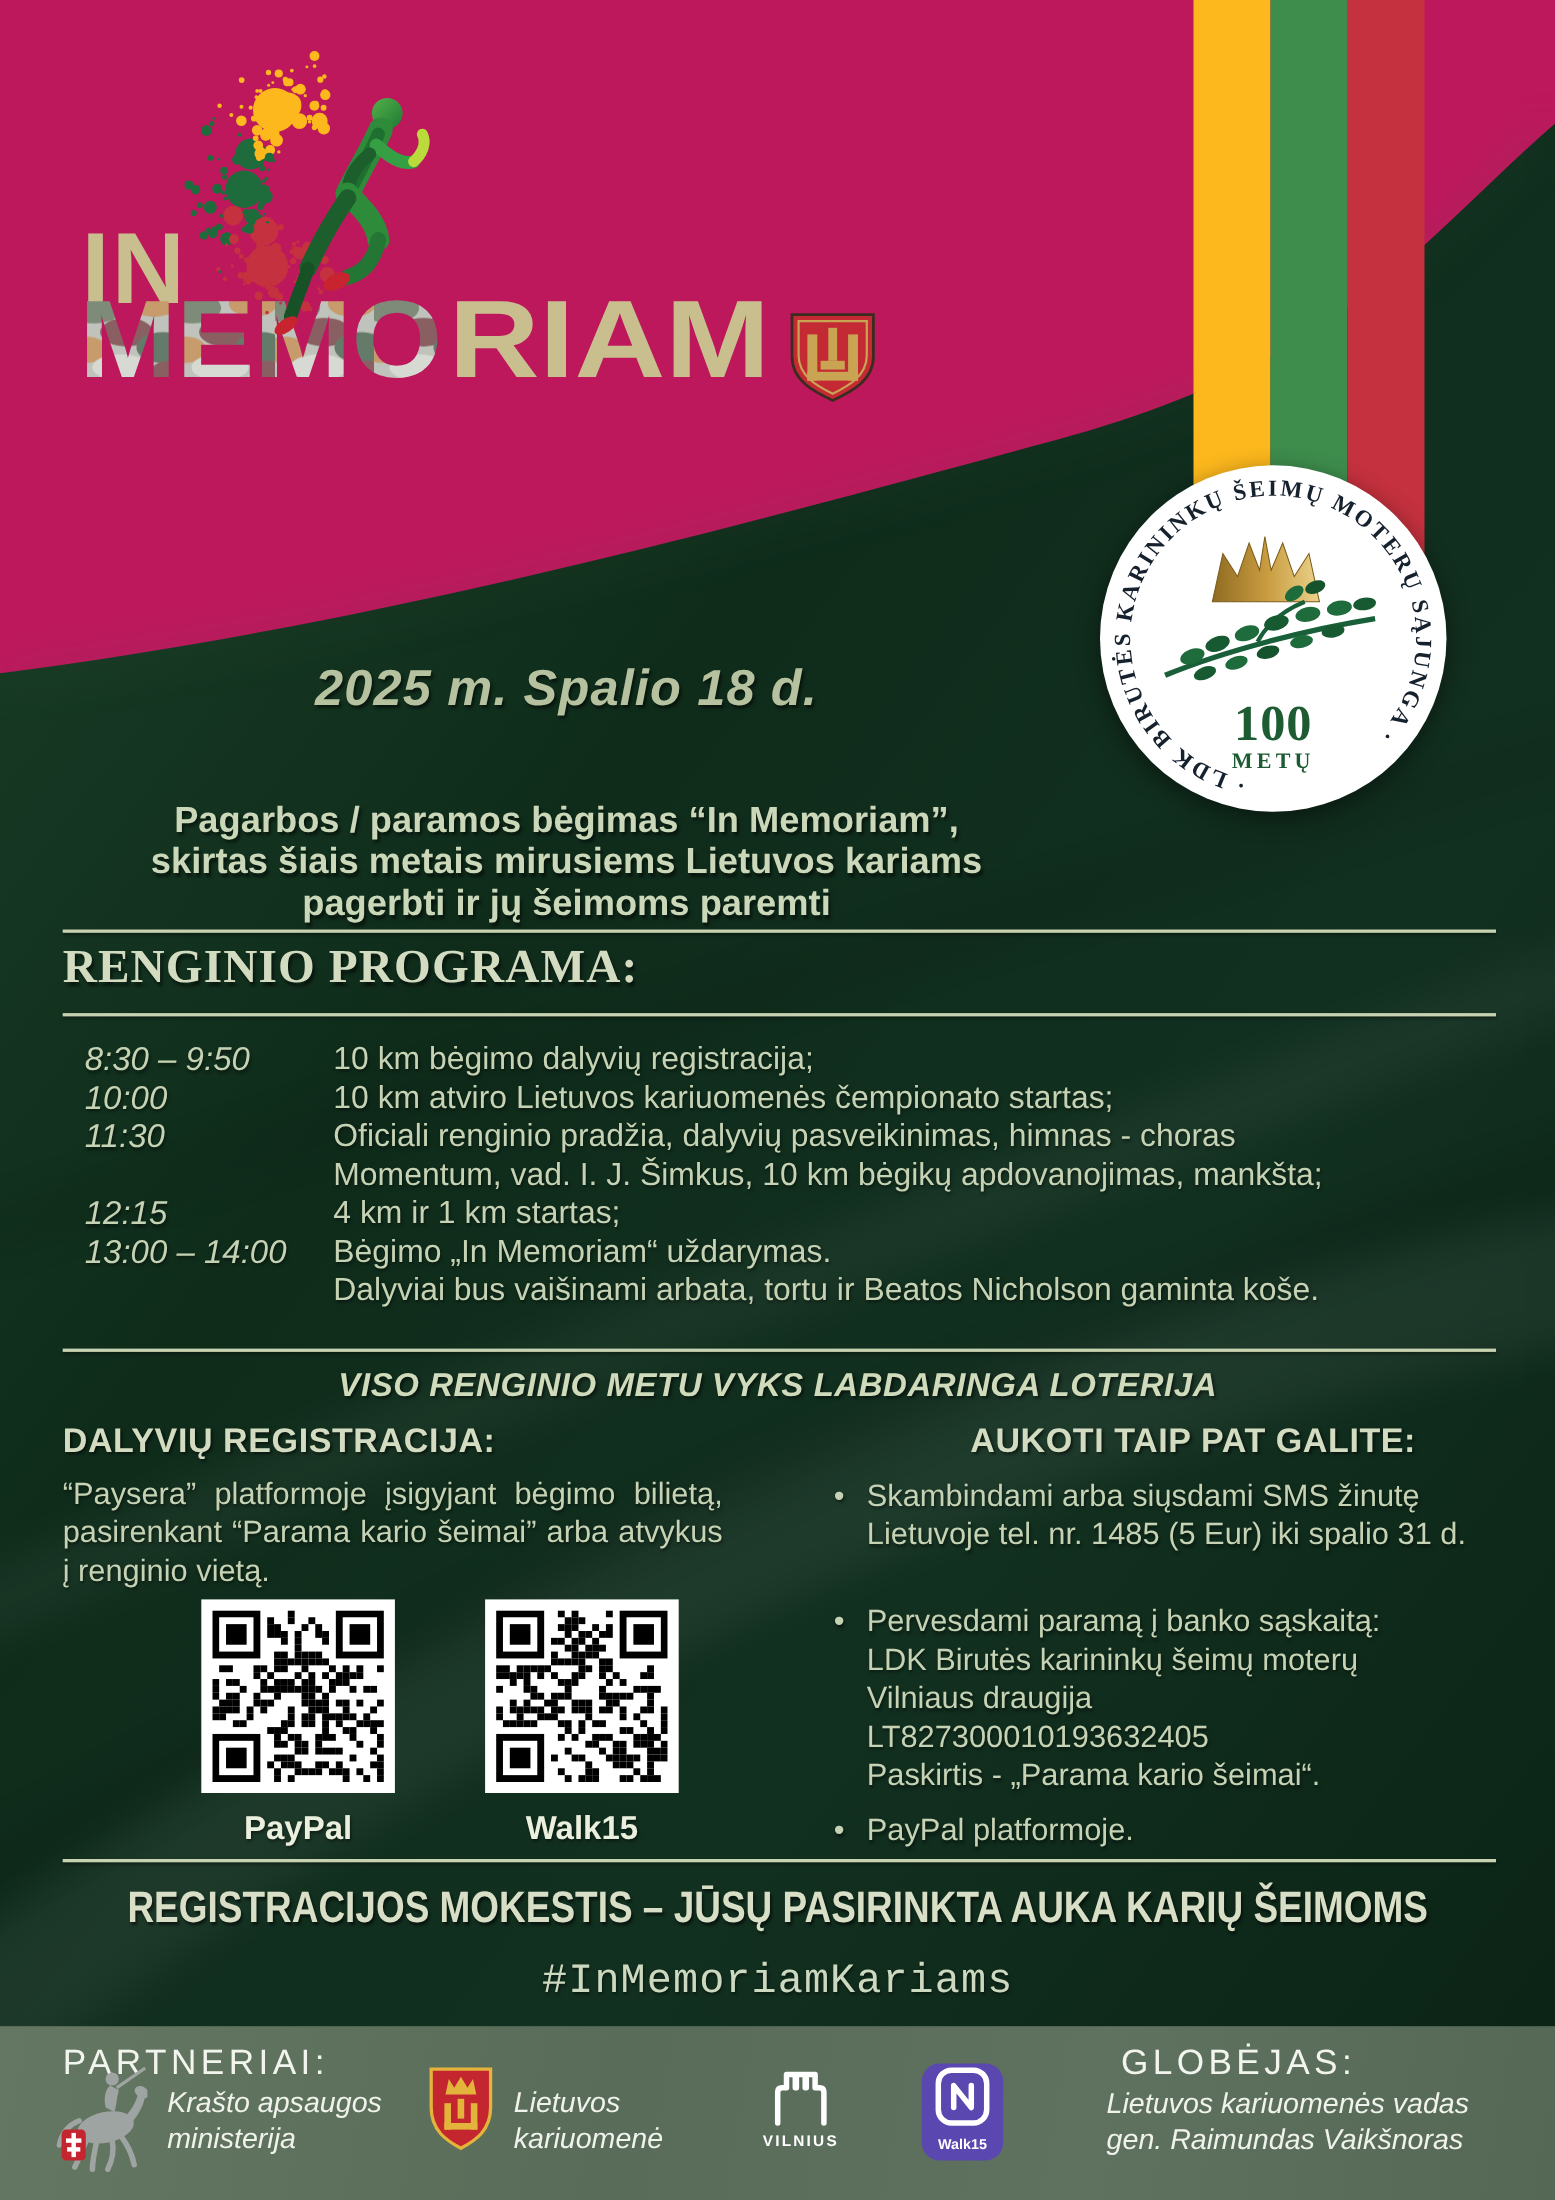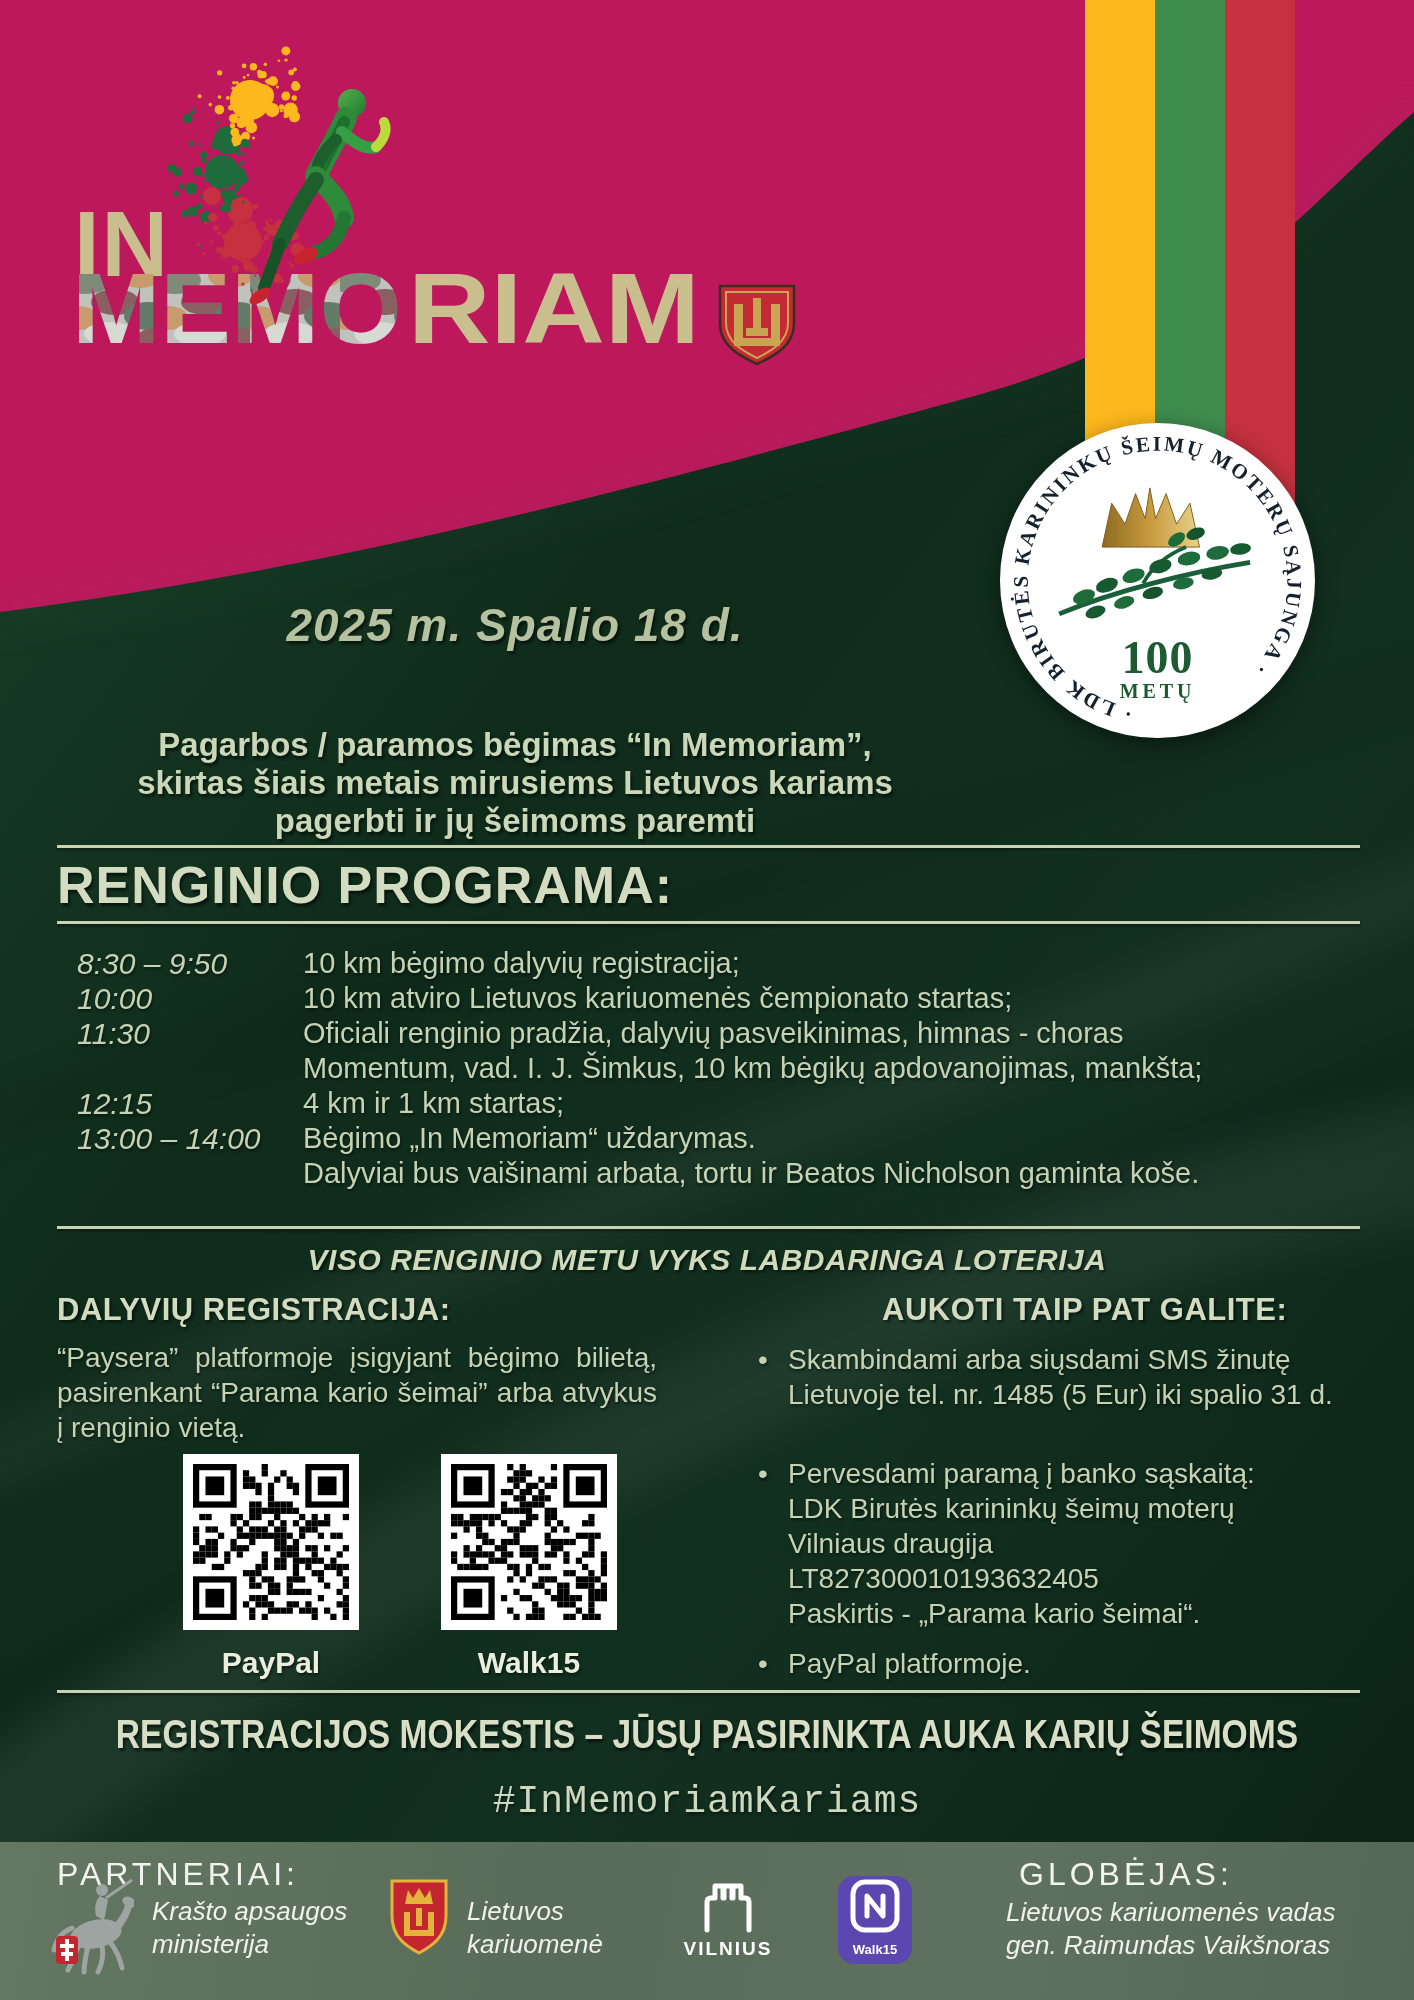--- a/index.html
+++ b/index.html
@@ -23,22 +23,22 @@
   #badge{position:absolute;left:1000px;top:423px;width:315px;height:315px;z-index:6;
          background:#fff;border-radius:50%;box-shadow:0 6px 22px rgba(0,0,0,.45);}
   #date{position:absolute;left:0;top:598px;width:1030px;text-align:center;z-index:5;
         font-size:46px;font-style:italic;font-weight:700;letter-spacing:1px;color:#B6C1A0;
         text-shadow:2px 3px 3px rgba(0,0,0,.55);}
   #subtitle{position:absolute;left:0;top:726px;width:1030px;text-align:center;z-index:5;
         font-size:33px;font-weight:700;line-height:38px;color:#CBD7B9;white-space:pre-line;
         text-shadow:2px 3px 3px rgba(0,0,0,.55);}
   .divider{position:absolute;left:57px;width:1303px;height:3px;background:#C7D2B0;z-index:5;
         box-shadow:0 2px 3px rgba(0,0,0,.4);}
-  #prog-head{position:absolute;left:57px;top:855px;z-index:5;font-size:52px;font-weight:700;
-        letter-spacing:1px;color:#D3DBC0;text-shadow:2px 3px 3px rgba(0,0,0,.55);}
+  #prog-head{position:absolute;left:57px;top:855px;z-index:5;font-size:43px;font-weight:700;
+        letter-spacing:1px;color:#D3DBC0;text-shadow:2px 3px 3px rgba(0,0,0,.55);font-family:Liberation Serif, serif;}
   #program{position:absolute;left:57px;top:946px;width:1306px;z-index:5;}
   .prog-row{display:flex;align-items:flex-start;}
   .prog-time{flex:0 0 226px;font-size:30px;font-style:italic;color:#C6D2B4;line-height:35px;
         text-shadow:1px 2px 3px rgba(0,0,0,.5);margin-left:20px;}
   .prog-desc{width:960px;font-size:29px;color:#C6D2B4;line-height:35px;white-space:pre-line;
         text-shadow:1px 2px 3px rgba(0,0,0,.5);}
   #lottery{position:absolute;left:0;top:1243px;width:1414px;text-align:center;z-index:5;
         font-size:30px;font-style:italic;font-weight:700;letter-spacing:.5px;color:#CFDBBB;
         text-shadow:2px 2px 3px rgba(0,0,0,.55);}
   .colhead{position:absolute;top:1292px;z-index:5;font-size:31px;font-weight:700;color:#D3DBC0;
@@ -74,21 +74,21 @@
   .f-head{position:absolute;font-size:32px;letter-spacing:4px;color:#F2F5EE;font-weight:400;}
   #partners-head{left:57px;top:14px;}
   #patron-head{left:1019px;top:14px;}
   .f-label{position:absolute;font-size:26px;font-style:italic;line-height:33px;color:#F0F3EC;
         white-space:pre-line;}
   #vytis{position:absolute;left:50px;top:34px;}
   #flabel1{left:152px;top:53px;}
   #army-shield{position:absolute;left:388px;top:36px;}
   #flabel2{left:467px;top:53px;}
   #vilnius-blk{position:absolute;left:680px;top:30px;width:96px;text-align:center;}
-  #vilnius-cap{font-size:19px;font-weight:700;letter-spacing:2px;color:#fff;margin-top:4px;}
+  #vilnius-cap{font-size:14px;font-weight:700;letter-spacing:2px;color:#fff;margin-top:4px;}
   #walk15-tile{position:absolute;left:838px;top:34px;width:74px;height:88px;border-radius:16px;
         background:var(--walk15-purple,#5A47B0);display:flex;flex-direction:column;
         align-items:center;justify-content:flex-start;}
   #walk15-cap{font-size:13px;font-weight:700;color:#fff;margin-top:2px;}
   #patron{left:1006px;top:54px;}
 </style>
 </head>
 <body>
 
 <div class="poster">

